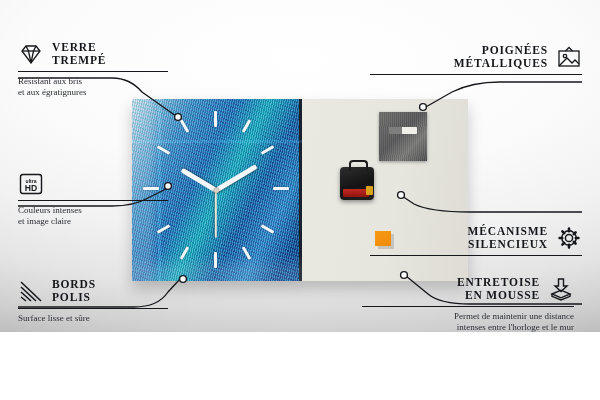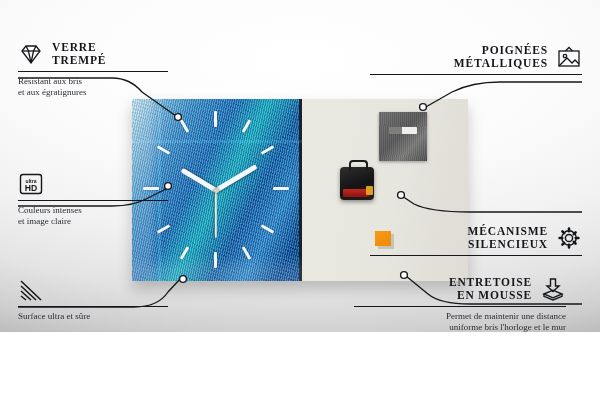--- a/index.html
+++ b/index.html
@@ -188,23 +188,25 @@
       <span class="ico">
         <svg viewBox="0 0 26 24" width="26" height="24">
           <g stroke="#15171b" stroke-width="1.5" fill="none">
             <path d="M3,3 L23,22"></path>
               <path d="M3,8 L18,22"></path>
               <path d="M3,13 L13,22"></path>
               <path d="M3,18 L8,22"></path>
           </g>
         </svg>
       </span>
+      <span class="title">BORDS
+POLIS</span>
     </div>
     <div class="rule" style="width:150px;"></div>
-    <div class="desc">Surface ultra et sûre</div>
+    <div class="desc">Surface lisse et sûre</div>
   </div>
 
   <div class="callout c-right" style="left:370px;top:44px;">
     <div class="head">
       <span class="title">POIGNÉES
 MÉTALLIQUES</span>
       <span class="ico">
         <svg viewBox="0 0 26 24" width="26" height="24">
           <g fill="none" stroke="#15171b" stroke-width="1.3">
             <path d="M9.5,6 L13,2.5 L16.5,6"></path>
@@ -229,32 +231,32 @@
             <path d="M13,2.6 L13,5.2 M13,18.8 L13,21.4 M3.6,12 L6.2,12 M19.8,12 L22.4,12
                      M6.4,5.4 L8.2,7.2 M17.8,15.8 L19.6,17.6 M19.6,6.4 L17.8,8.2 M8.2,16.8 L6.4,18.6" stroke-linecap="round" stroke-width="2.6"></path>
             <circle cx="13" cy="12" r="7.2" stroke-width="1.5"></circle>
           </g>
         </svg>
       </span>
     </div>
     <div class="rule" style="width:212px;"></div>
   </div>
 
-  <div class="callout c-right" style="left:354px;top:276px;">
+  <div class="callout c-right" style="left:362px;top:276px;">
     <div class="head">
       <span class="title">ENTRETOISE
 EN MOUSSE</span>
       <span class="ico">
         <svg viewBox="0 0 26 24" width="26" height="24">
           <g fill="none" stroke="#15171b" stroke-width="1.4">
             <path d="M10.5,2 L15.5,2 L15.5,9 L19,9 L13,14.5 L7,9 L10.5,9 Z"></path>
             <path d="M4,17 L13,13.2 L22,17 L13,20.8 Z"></path>
             <path d="M4,17 L4,19.4 L13,23 L22,19.4 L22,17"></path>
           </g>
         </svg>
       </span>
     </div>
     <div class="rule" style="width:212px;"></div>
     <div class="desc">Permet de maintenir une distance
-uniforme bris l'horloge et le mur</div>
+intenses entre l'horloge et le mur</div>
   </div>
 
 </div>
 
 </body></html>

